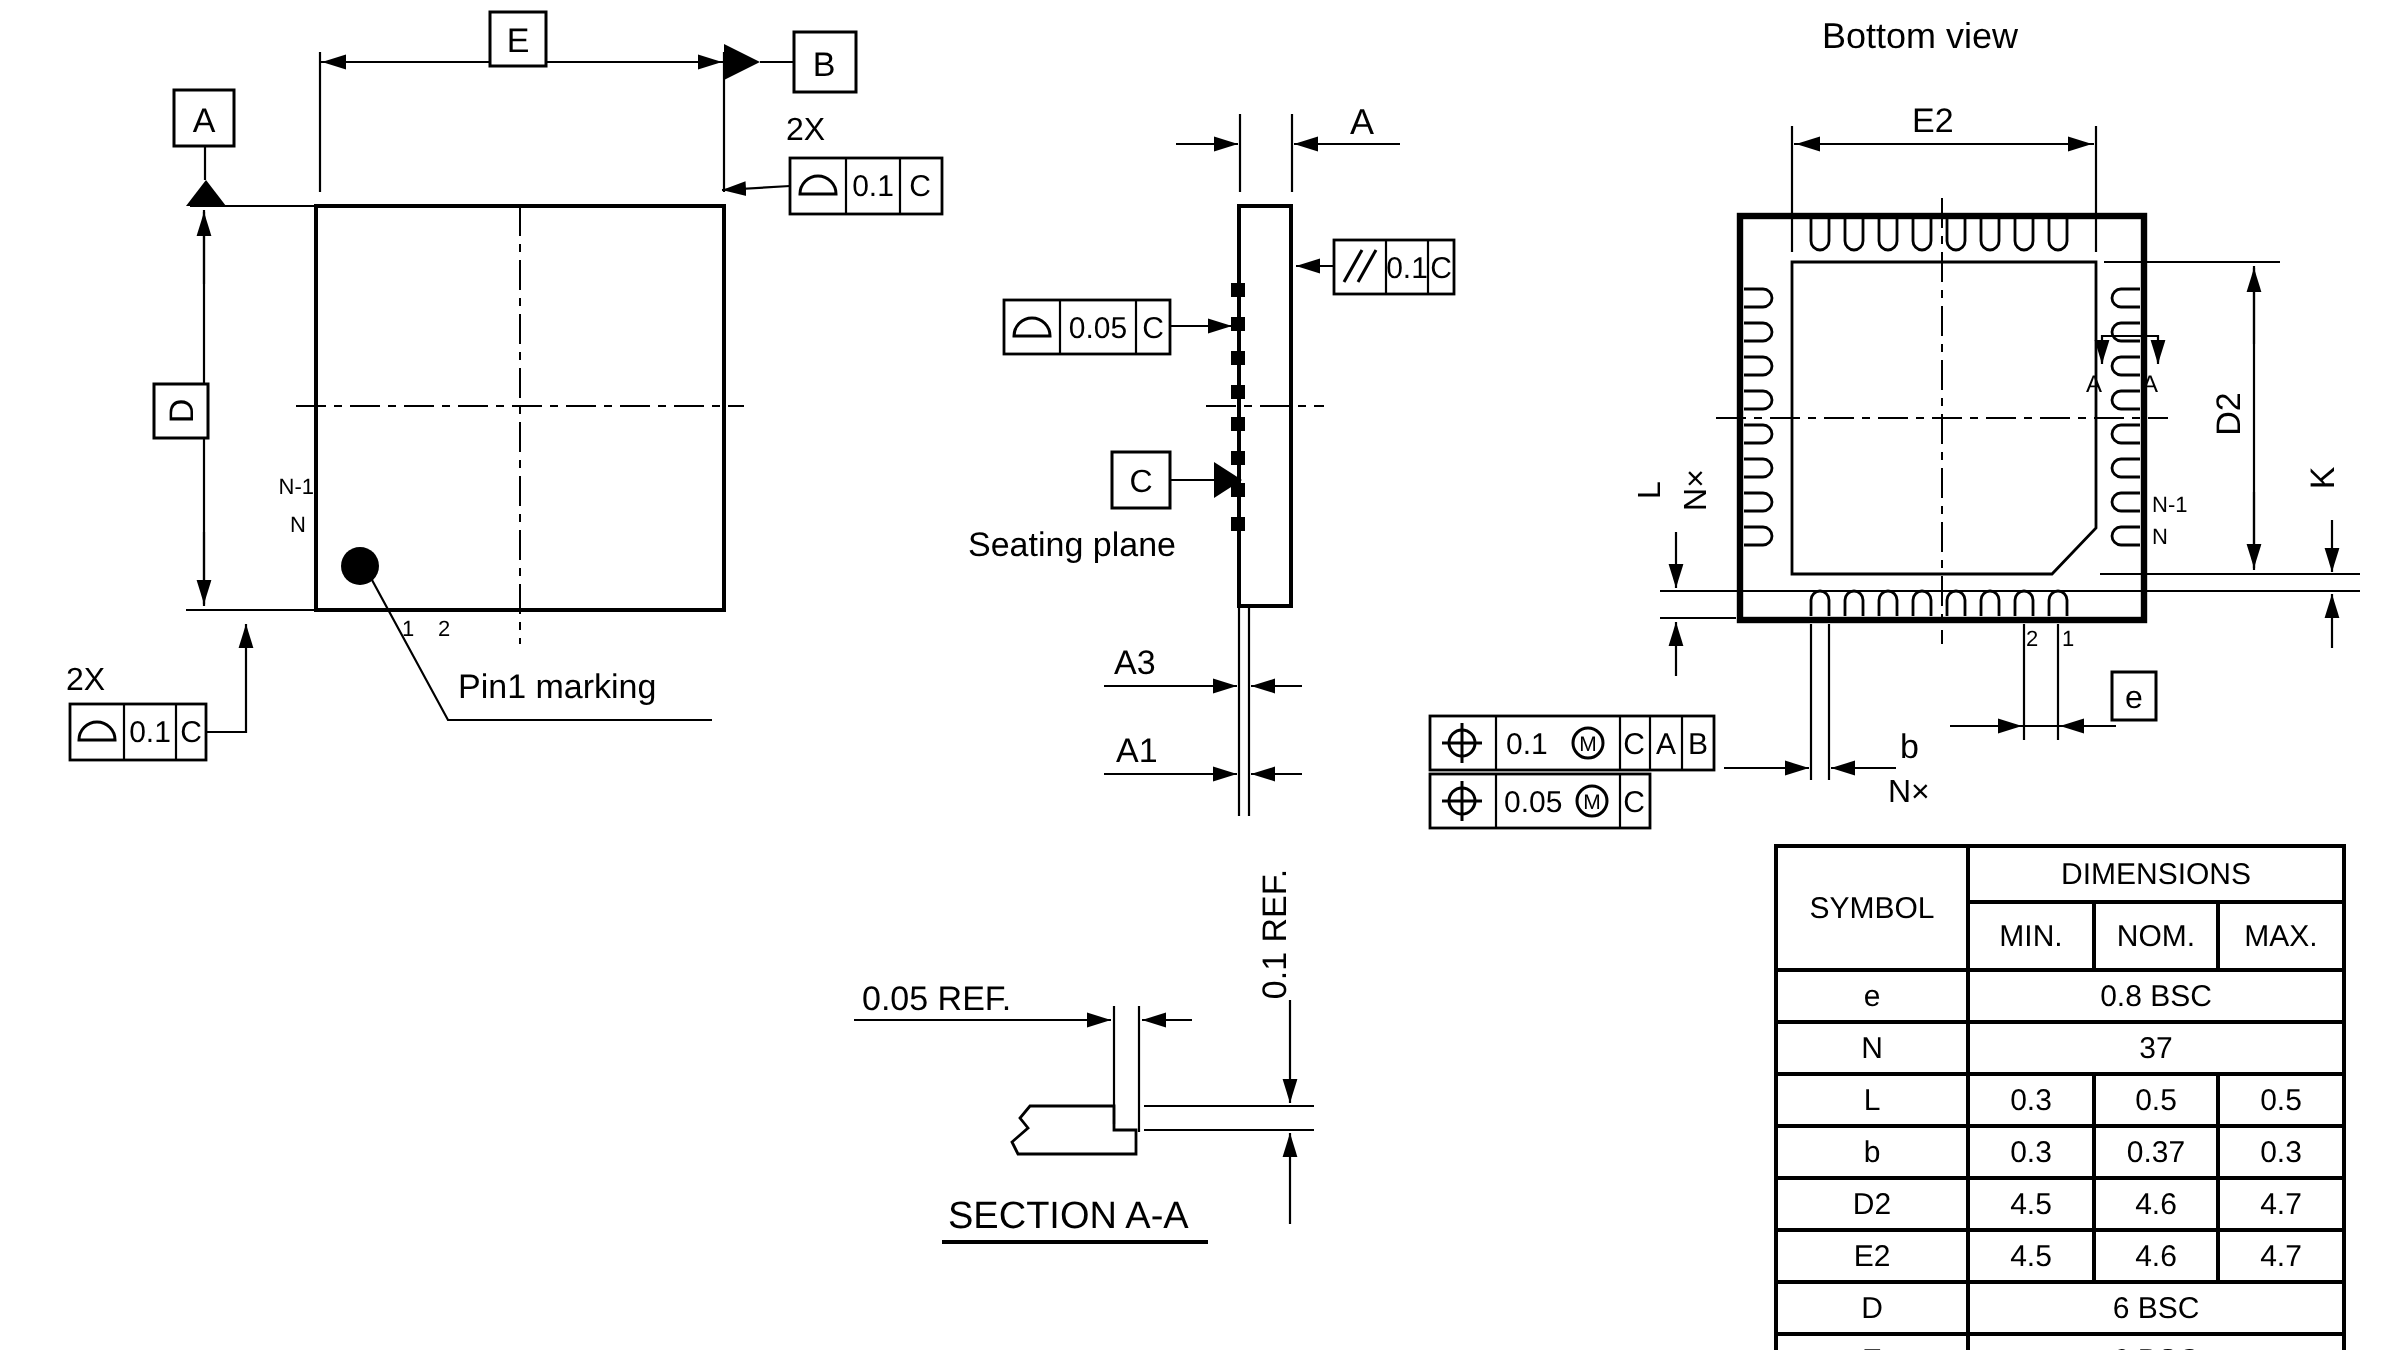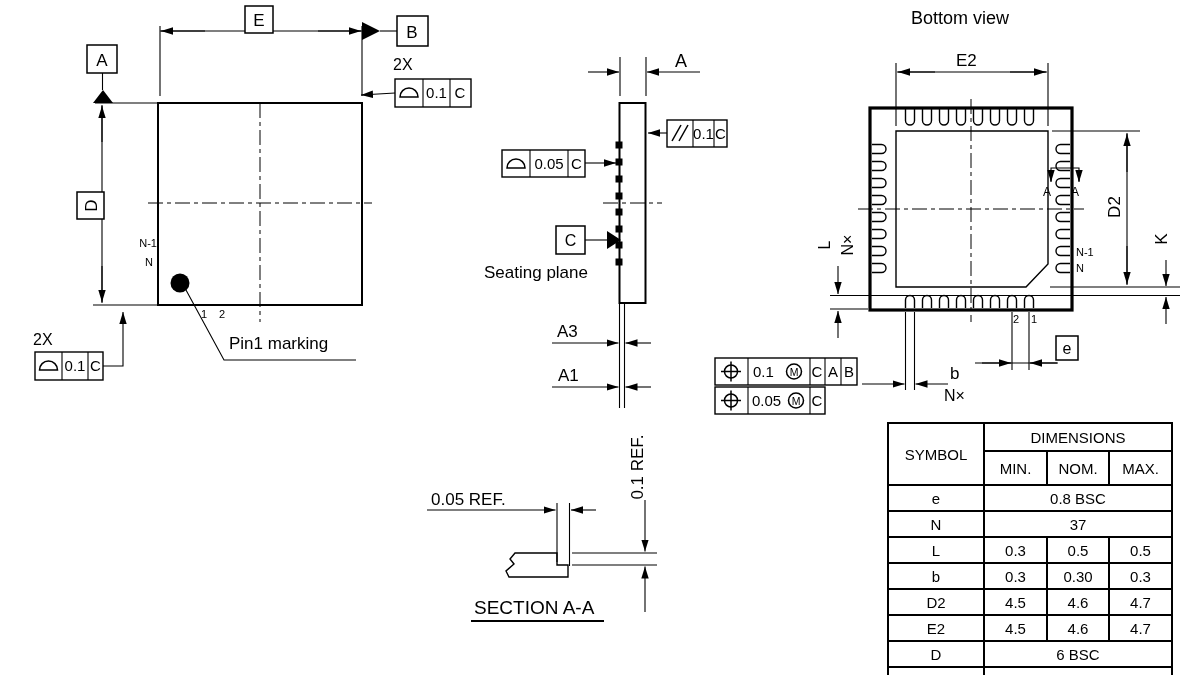--- a/index.html
+++ b/index.html
@@ -323,21 +323,21 @@
   </tr>
   <tr>
     <td>L</td>
     <td>0.3</td>
     <td>0.5</td>
     <td>0.5</td>
   </tr>
   <tr>
     <td>b</td>
     <td>0.3</td>
-    <td>0.30</td>
+    <td>0.37</td>
     <td>0.3</td>
   </tr>
   <tr>
     <td>D2</td>
     <td>4.5</td>
     <td>4.6</td>
     <td>4.7</td>
   </tr>
   <tr>
     <td>E2</td>

